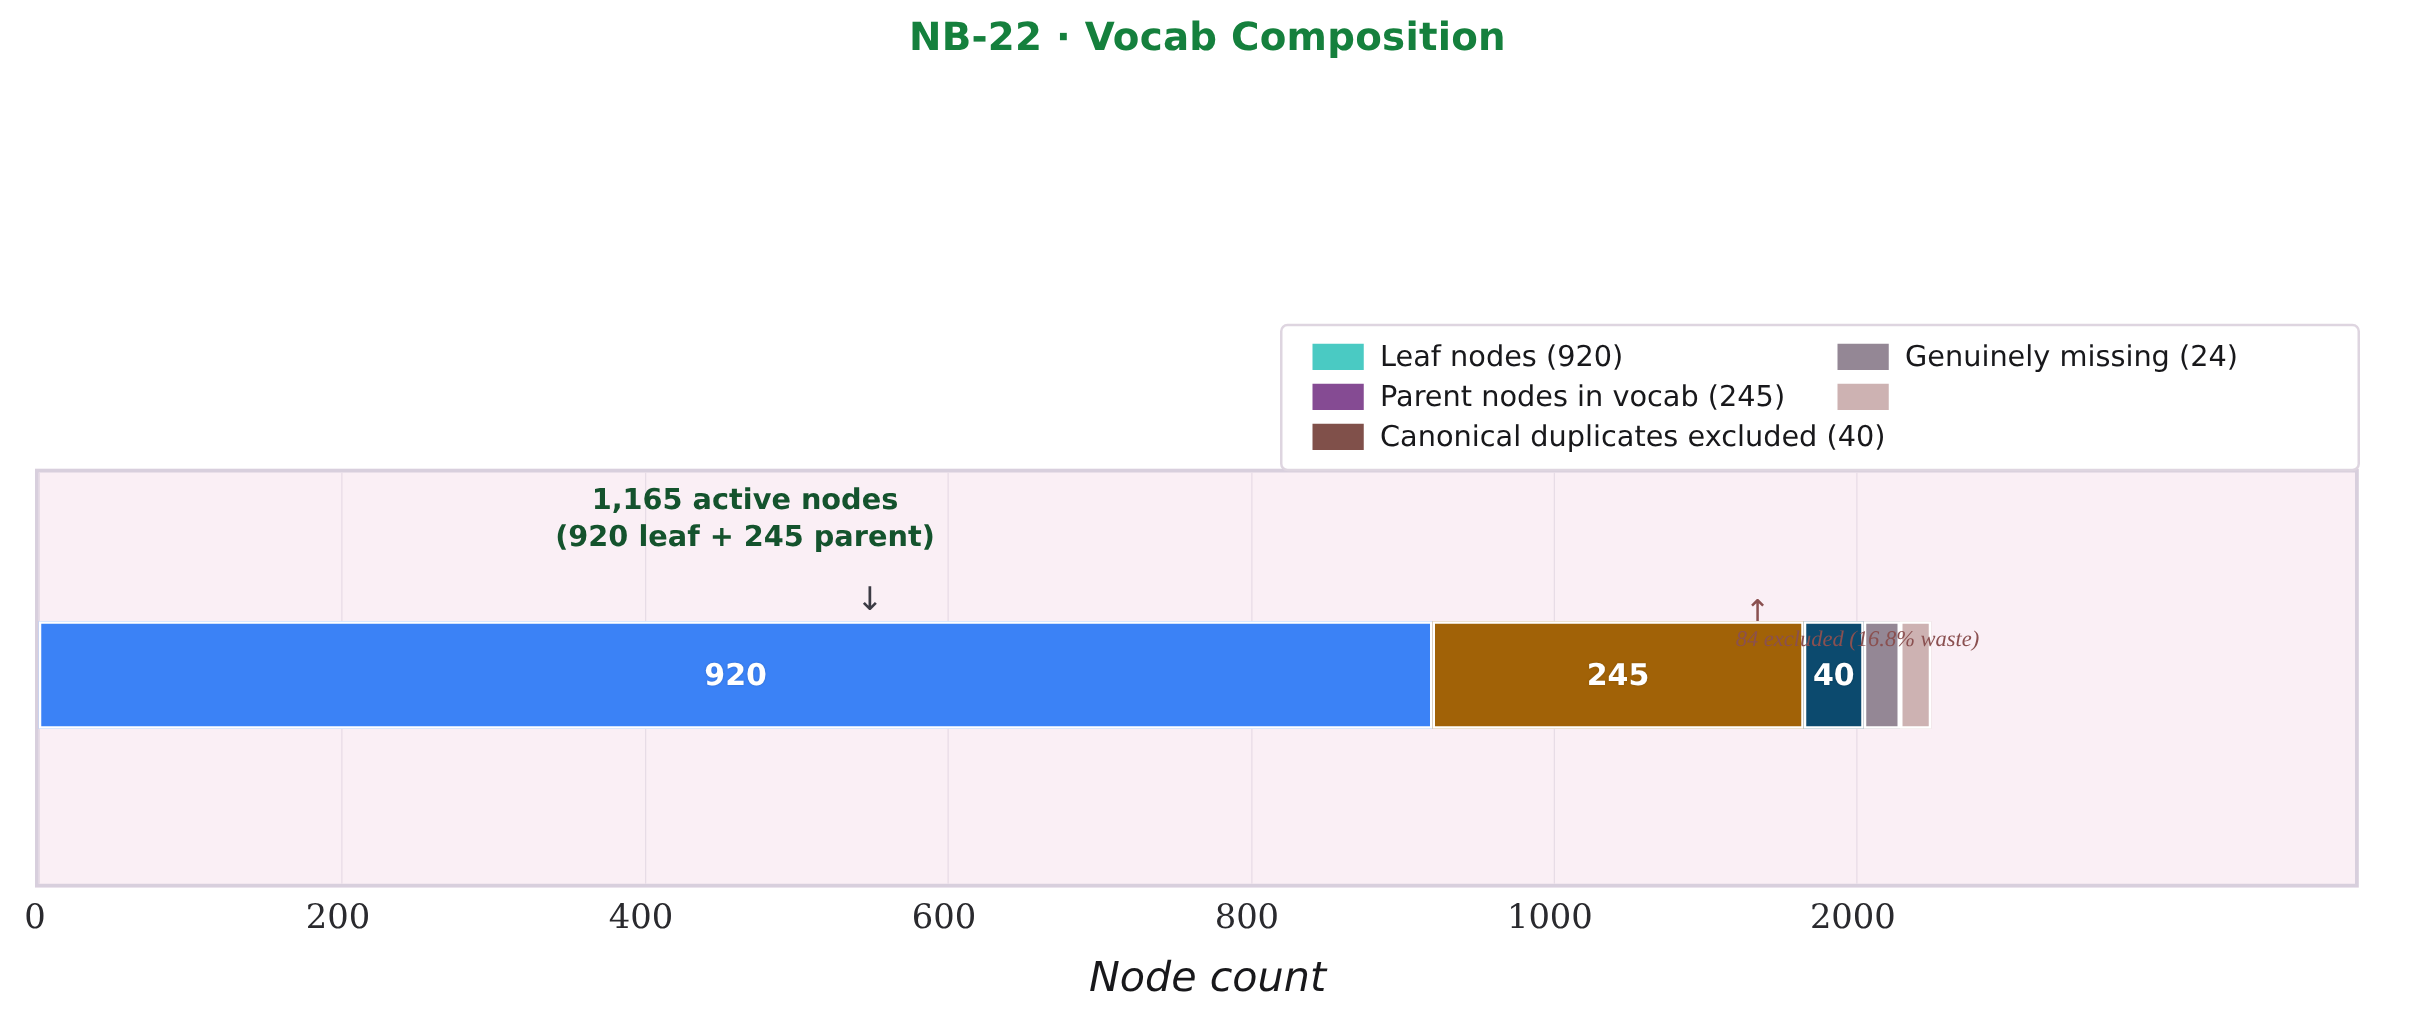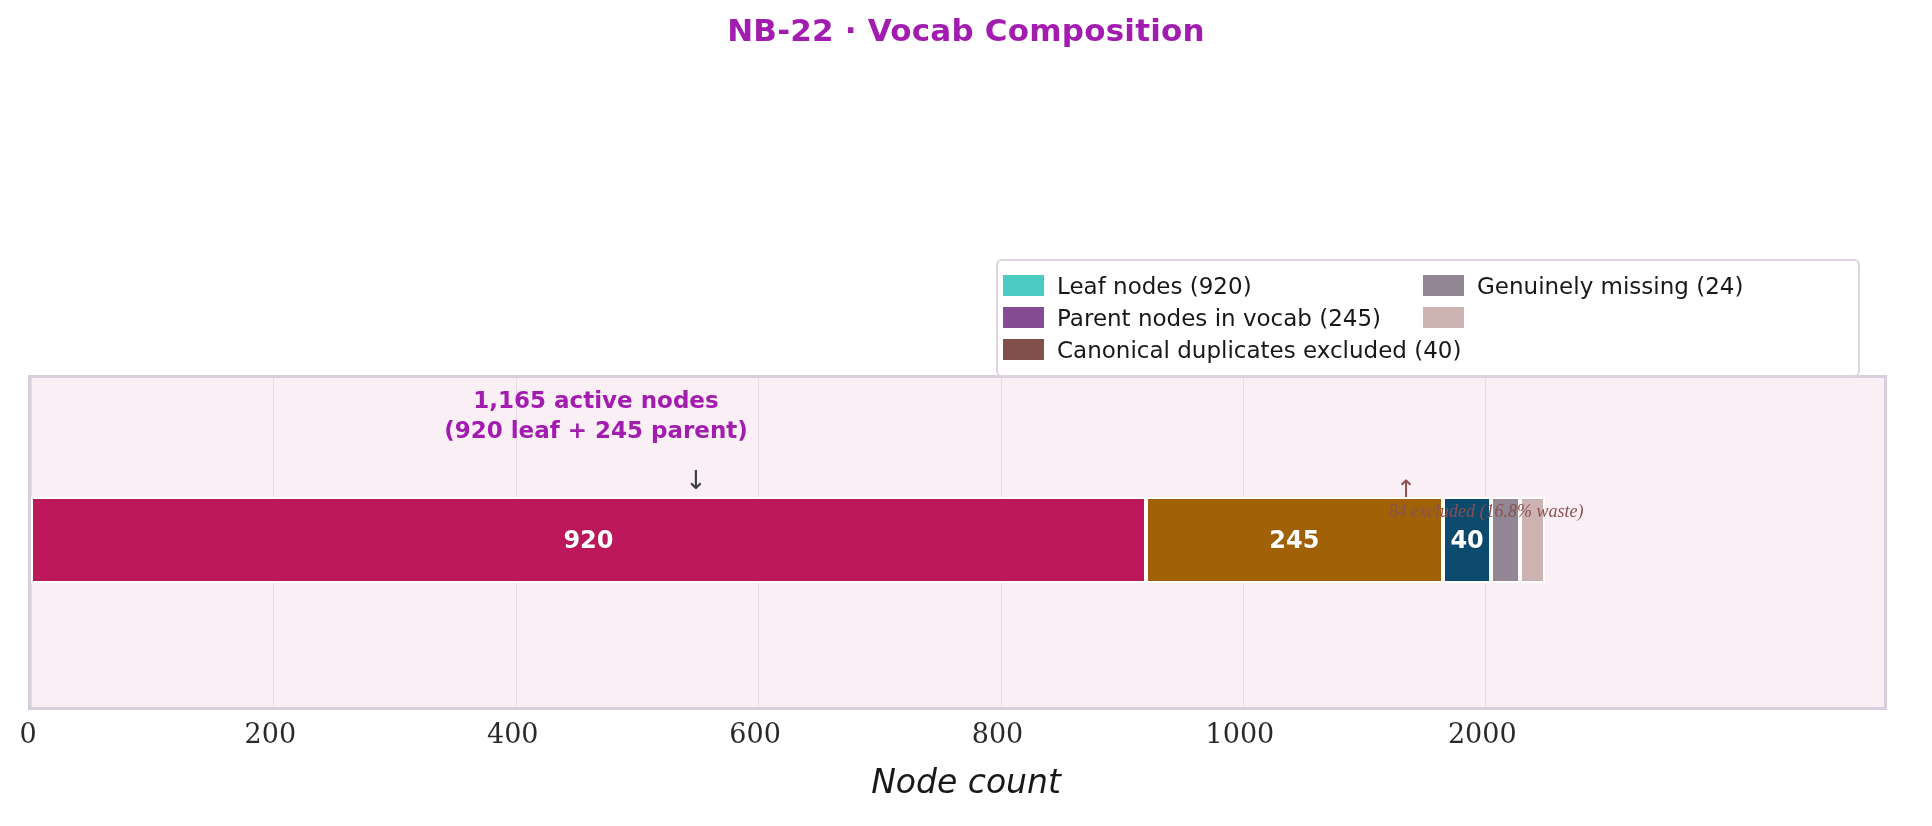--- a/index.html
+++ b/index.html
@@ -19,21 +19,21 @@
   #chart-title {
     position: absolute;
     left: 0;
     top: 12px;
     width: 1932px;
     text-align: center;
     font-family: "DejaVu Sans", sans-serif;
     font-size: 31px;
     font-weight: bold;
     letter-spacing: 0.2px;
-    color: #a21caf;
+    color: #15803d;
     white-space: pre;
   }
 
   
   #plot-area {
     position: absolute;
     left: 28px;
     top: 375px;
     width: 1859px;
     height: 335px;
@@ -86,21 +86,21 @@
   #active-annotation {
     position: absolute;
     left: 345px;
     top: 8px;
     width: 440px;
     text-align: center;
     font-family: "DejaVu Sans", sans-serif;
     font-size: 23px;
     font-weight: bold;
     line-height: 1.30;
-    color: #a21caf;
+    color: #14532d;
     white-space: pre-line;
   }
   #active-arrow {
     position: absolute;
     left: 645px;
     top: 87px;
     width: 40px;
     height: 30px;
     text-align: center;
     font-size: 26px;
@@ -157,28 +157,28 @@
     font-family: "DejaVu Sans", sans-serif;
     font-size: 33px;
     color: #18181b;
     white-space: nowrap;
     font-style: italic;
   }
 
   
   #legend {
     position: absolute;
-    left: 996px;
+    left: 1024px;
     top: 259px;
     width: 864px;
     background: #ffffff;
     border: 2px solid #ded5e0;
     border-radius: 6px;
     box-sizing: border-box;
-    padding: 10px 14px 11px 5px;
+    padding: 10px 14px 11px 24px;
     display: flex;
     gap: 0px;
   }
   .legend-col {
     display: flex;
     flex-direction: column;
     gap: 3px;
   }
   .legend-col.col-0 { width: 420px; }
   .legend-col.col-1 { width: 400px; }
@@ -212,21 +212,21 @@
       <div class="gridline" style="left: 0px;"></div>
       <div class="gridline" style="left: 242.381px;"></div>
       <div class="gridline" style="left: 484.761px;"></div>
       <div class="gridline" style="left: 727.142px;"></div>
       <div class="gridline" style="left: 969.523px;"></div>
       <div class="gridline" style="left: 1211.9px;"></div>
       <div class="gridline" style="left: 1454.28px;"></div>
     </div>
 
   <div id="bar-row">
-      <div class="bar-seg" style="left: 0px; width: 1114.95px; background: #be185d;">
+      <div class="bar-seg" style="left: 0px; width: 1114.95px; background: #3b82f6;">
         <span class="bar-seg-label">920</span>
       </div>
       <div class="bar-seg" style="left: 1114.95px; width: 296.916px; background: #a16207;">
         <span class="bar-seg-label">245</span>
       </div>
       <div class="bar-seg" style="left: 1411.87px; width: 48.4761px; background: #0c4a6e;">
         <span class="bar-seg-label">40</span>
       </div>
       <div class="bar-seg" style="left: 1460.34px; width: 29.0857px; background: rgb(148, 135, 149);"></div>
       <div class="bar-seg" style="left: 1489.43px; width: 24.2381px; background: rgb(205, 178, 178);"></div>

